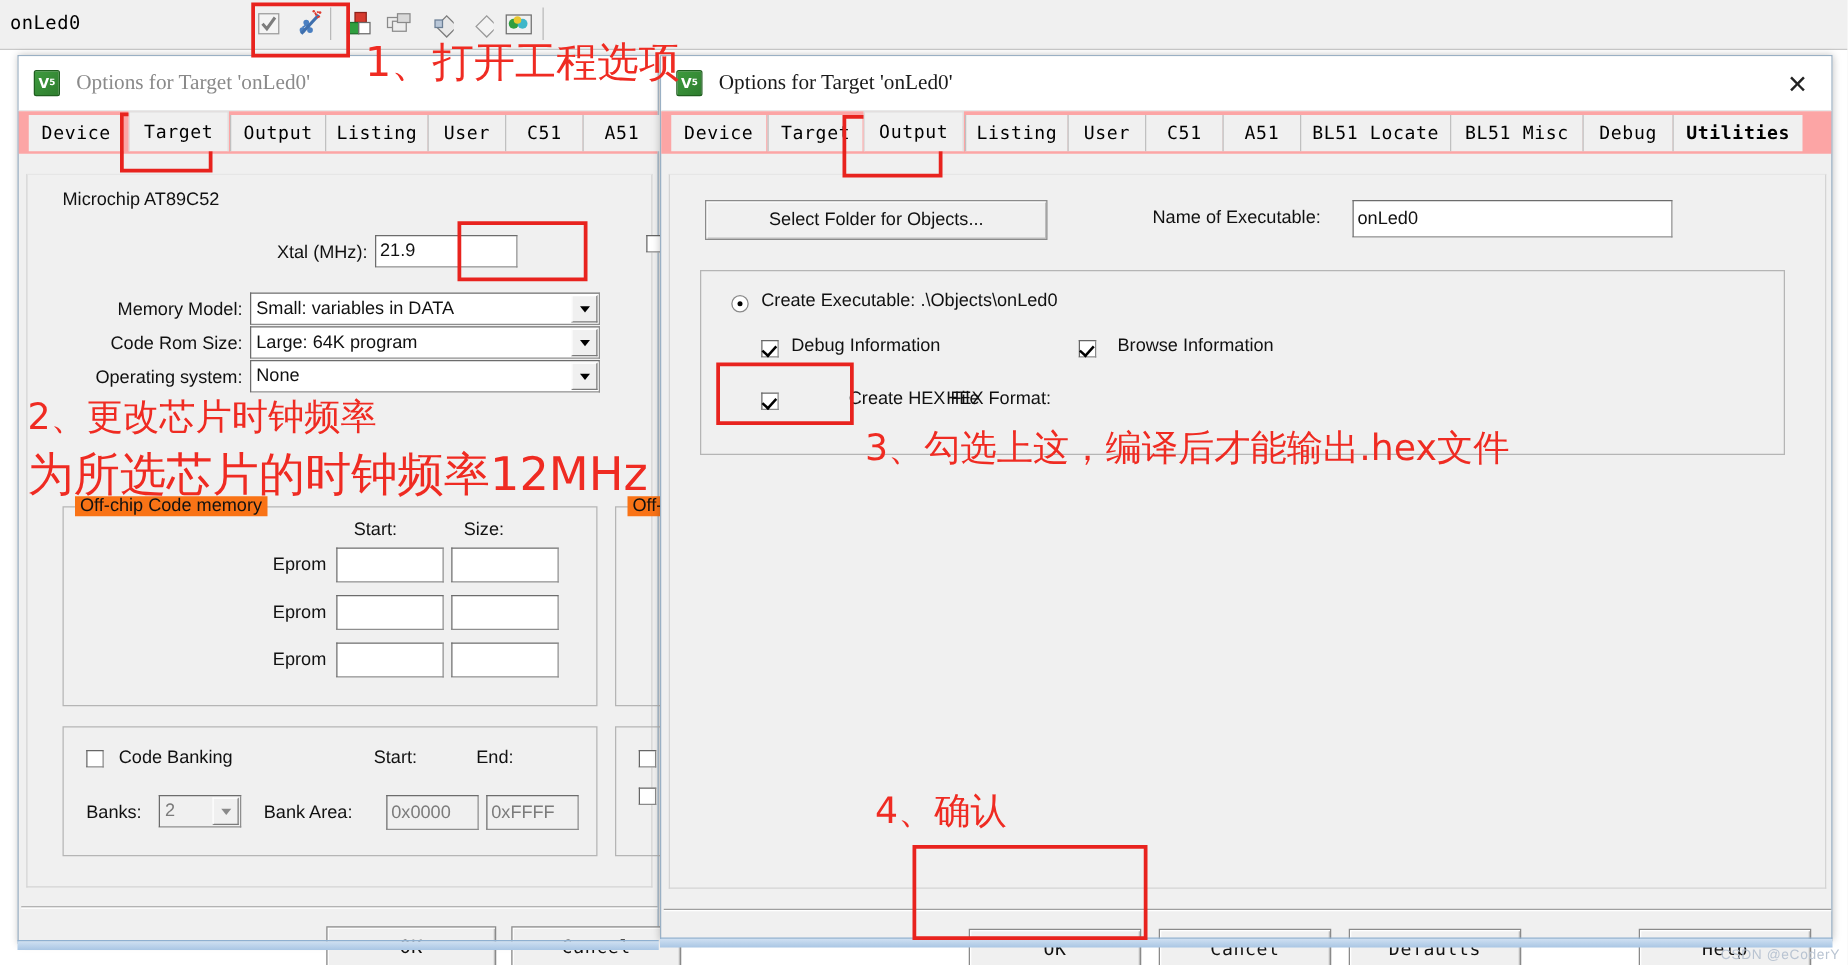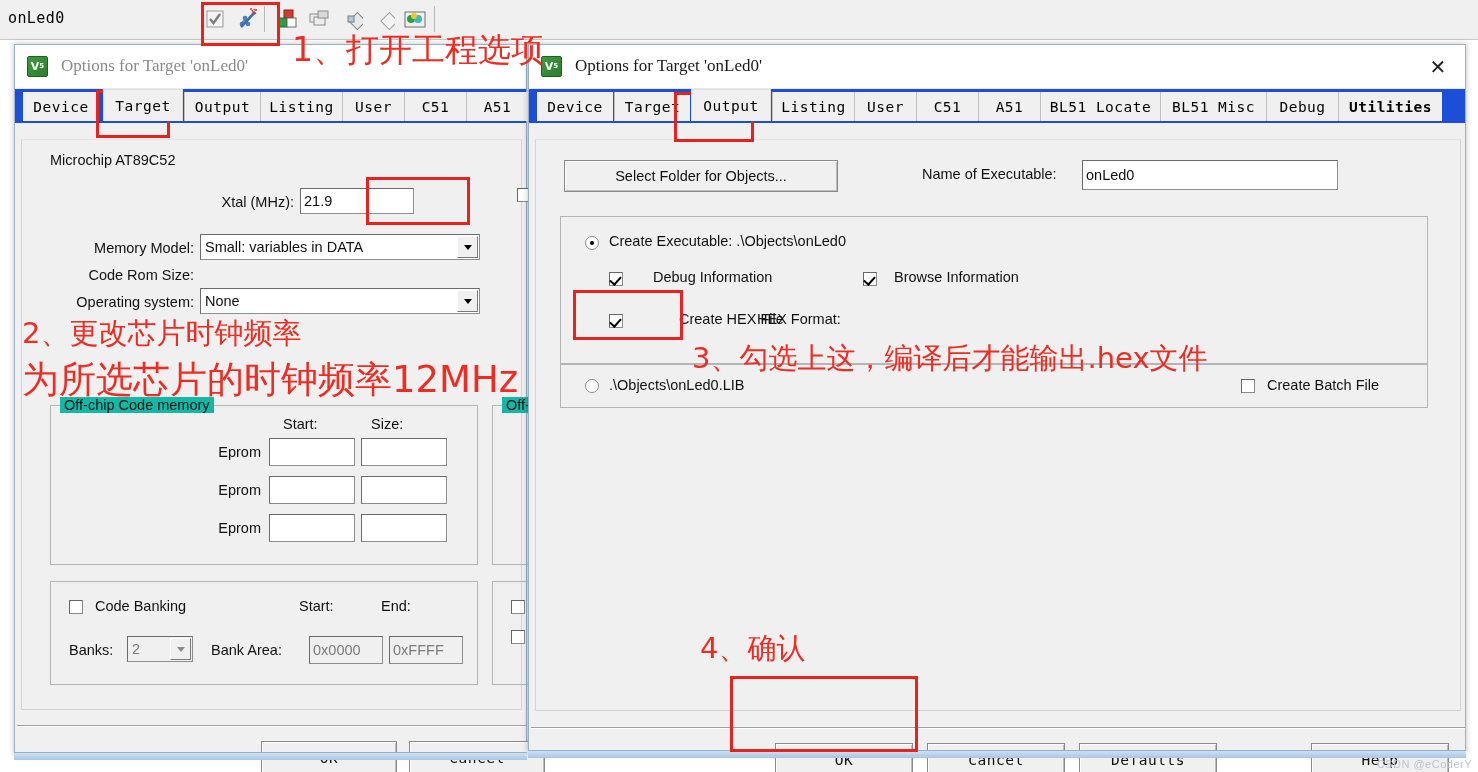--- a/index.html
+++ b/index.html
@@ -57,21 +57,21 @@
   }
   .dlg-close {
     position:absolute; right:0; top:0; width:54px; height:43px;
     display:flex; align-items:center; justify-content:center;
     font-size:20px; color:#222; font-family:"DejaVu Sans", sans-serif;
   }
 
   
   .tabstrip {
     position:relative; height:32px; padding-left:4px;
-    background:#1d4ed8;
+    background:#fca5a5;
   }
   .tab {
     position:absolute; top:3px; height:29px;
     font-family:"DejaVu Sans Mono", monospace;
     font-size:14.5px; color:#000;
     display:flex; align-items:center; justify-content:center;
     background:#f0f0f0;
     border-left:1px solid #c0c0c0;
     letter-spacing:0.5px;
   }
@@ -136,21 +136,21 @@
   }
   .radio.on::after {
     content:""; position:absolute; left:4px; top:4px; width:4px; height:4px;
     border-radius:50%; background:#000;
   }
 
   .group {
     position:absolute; border:1px solid #b5b5b5;
   }
   .group > .gtitle {
-    position:absolute; top:-9px; left:9px; background:#14b8a6;
+    position:absolute; top:-9px; left:9px; background:#f97316;
     padding:0 4px; font-size:14.5px; color:#111; white-space:nowrap;
   }
 
   .btn {
     position:absolute; background:#f0f0f0;
     border:1px solid #8a8a8a;
     box-shadow: inset 1px 1px 0 #ffffff, inset -1px -1px 0 #bdbdbd;
     display:flex; align-items:center; justify-content:center;
     font-size:14.5px; color:#111;
   }
@@ -279,20 +279,24 @@
 
     <div class="chk" style="left:495px; top:48px;"></div>
 
     <div class="lbl r" style="left:48px; top:100px; width:124px;">Memory Model:</div>
     <div class="combo" style="left:178px; top:94px; width:280px; height:26px;">
       <span>Small: variables in DATA</span>
       <span class="arrowbox"></span>
     </div>
 
     <div class="lbl r" style="left:48px; top:127px; width:124px;">Code Rom Size:</div>
+    <div class="combo" style="left:178px; top:121px; width:280px; height:26px;">
+      <span>Large: 64K program</span>
+      <span class="arrowbox"></span>
+    </div>
 
     <div class="lbl r" style="left:38px; top:154px; width:134px;">Operating system:</div>
     <div class="combo" style="left:178px; top:148px; width:280px; height:26px;">
       <span>None</span>
       <span class="arrowbox"></span>
     </div>
 
     <div class="group" style="left:28px; top:265px; width:428px; height:160px;">
       <div class="gtitle">Off-chip Code memory</div>
       <div class="lbl" style="left:232px; top:10px;">Start:</div>
@@ -371,37 +375,31 @@
 
     <div class="lbl" style="left:386px; top:26px;">Name of Executable:</div>
     <div class="txt" style="left:546px; top:20px; width:256px; height:30px;">onLed0</div>
 
     <div class="group" style="left:24px; top:76px; width:868px; height:148px;">
 
       <div class="radio on" style="left:24px; top:19px;"></div>
       <div class="lbl" style="left:48px; top:16px;">Create Executable:  .\Objects\onLed0</div>
 
       <div class="chk on" style="left:48px; top:55px;"></div>
-      <div class="lbl" style="left:72px; top:52px;margin-left:20px;">Debug Information</div>
+      <div class="lbl" style="left:72px; top:52px;">Debug Information</div>
 
       <div class="chk on" style="left:302px; top:55px;"></div>
       <div class="lbl" style="left:333px; top:52px;text-align:center;">Browse Information</div>
 
       <div class="chk on" style="left:48px; top:97px;"></div>
       <div class="lbl" style="left:72px; top:94px;margin-left:46px;">Create HEX File</div>
 
       <div class="lbl" style="left:196px; top:94px;text-align:center;">HEX Format:</div>
     </div>
 
-    <div class="group" style="left:24px; top:224px; width:868px; height:44px;">
-      <div class="radio" style="left:24px; top:14px;"></div>
-      <div class="lbl" style="left:48px; top:12px;">.\Objects\onLed0.LIB</div>
-      <div class="chk" style="left:680px; top:14px;"></div>
-      <div class="lbl" style="left:706px; top:12px;">Create Batch File</div>
-    </div>
   </div>
 
   <div class="footsep" style="left:2px; top:682px; width:934px;"></div>
   <div class="btn mono" style="left:246px; top:698px; width:138px; height:34px;">OK</div>
   <div class="btn mono" style="left:398px; top:698px; width:138px; height:34px;">Cancel</div>
   <div class="btn mono" style="left:550px; top:698px; width:138px; height:34px;">Defaults</div>
   <div class="btn mono" style="left:782px; top:698px; width:138px; height:34px;">Help</div>
 </div>
 
 <div class="botbar" style="left:14px; top:752px; width:513px;"></div>

